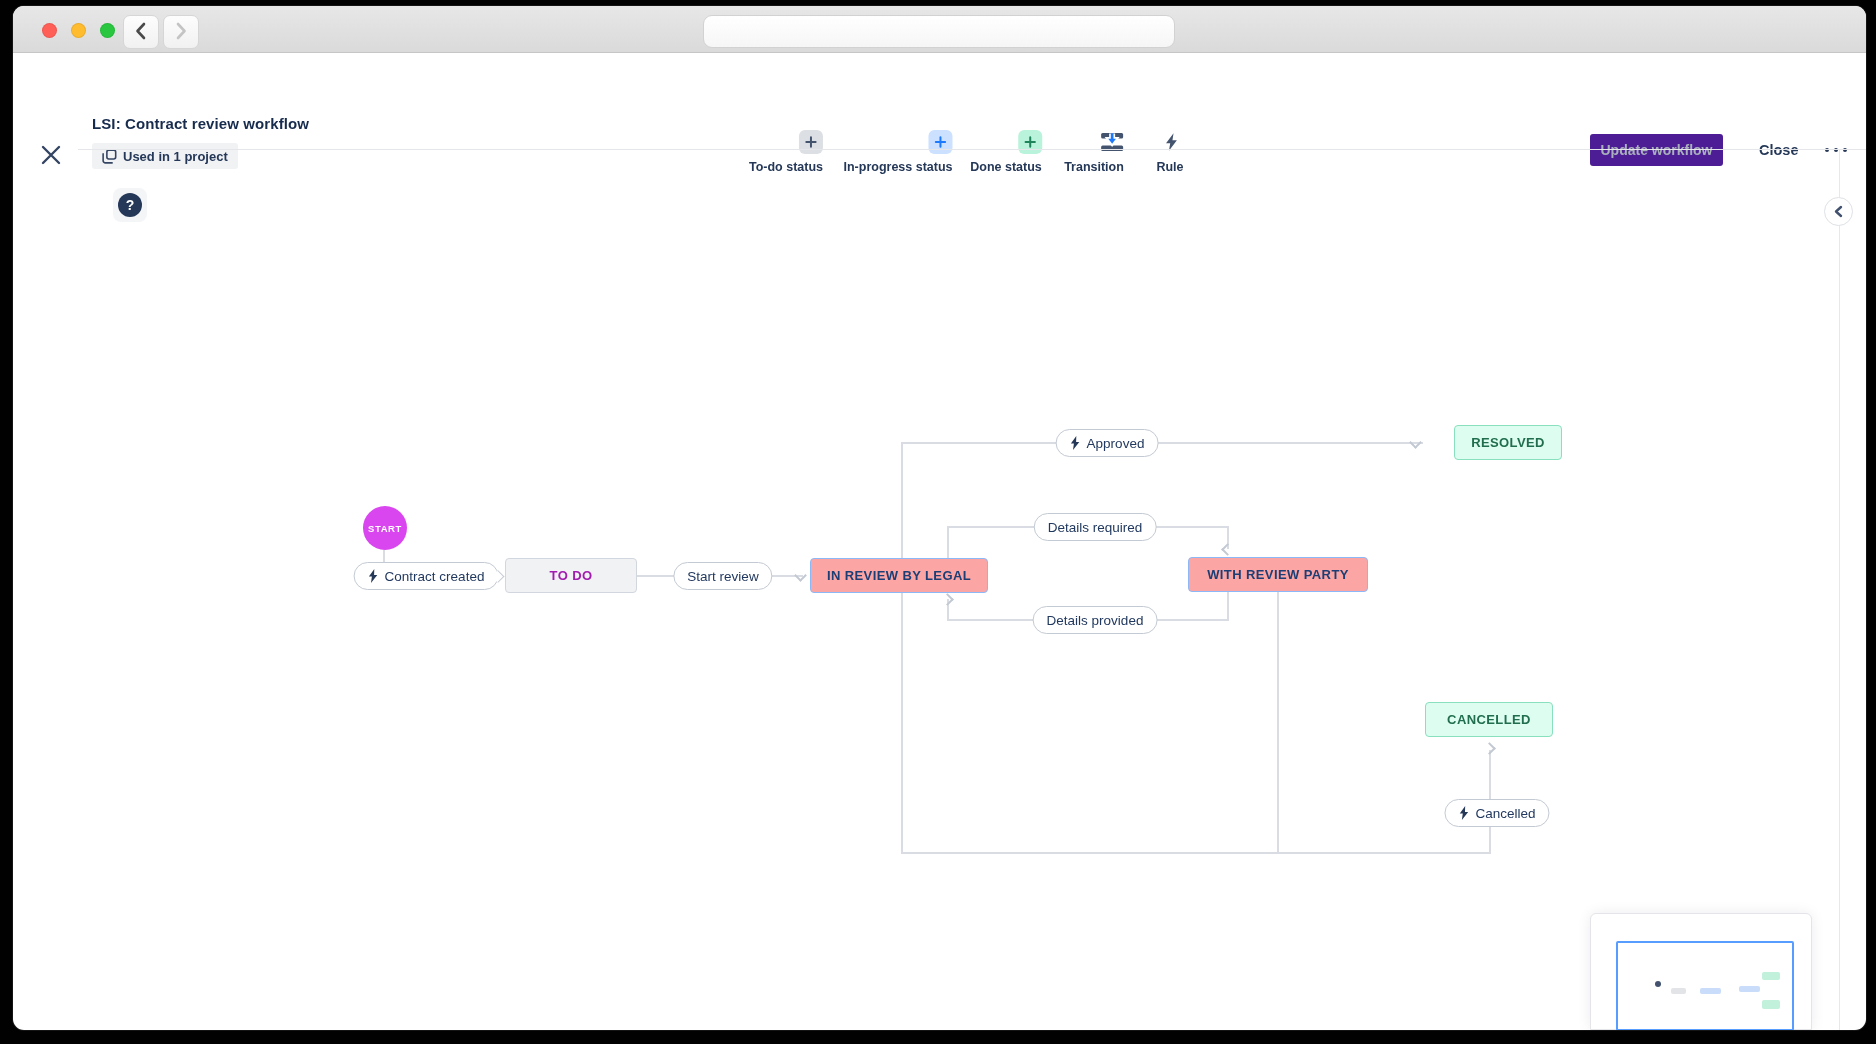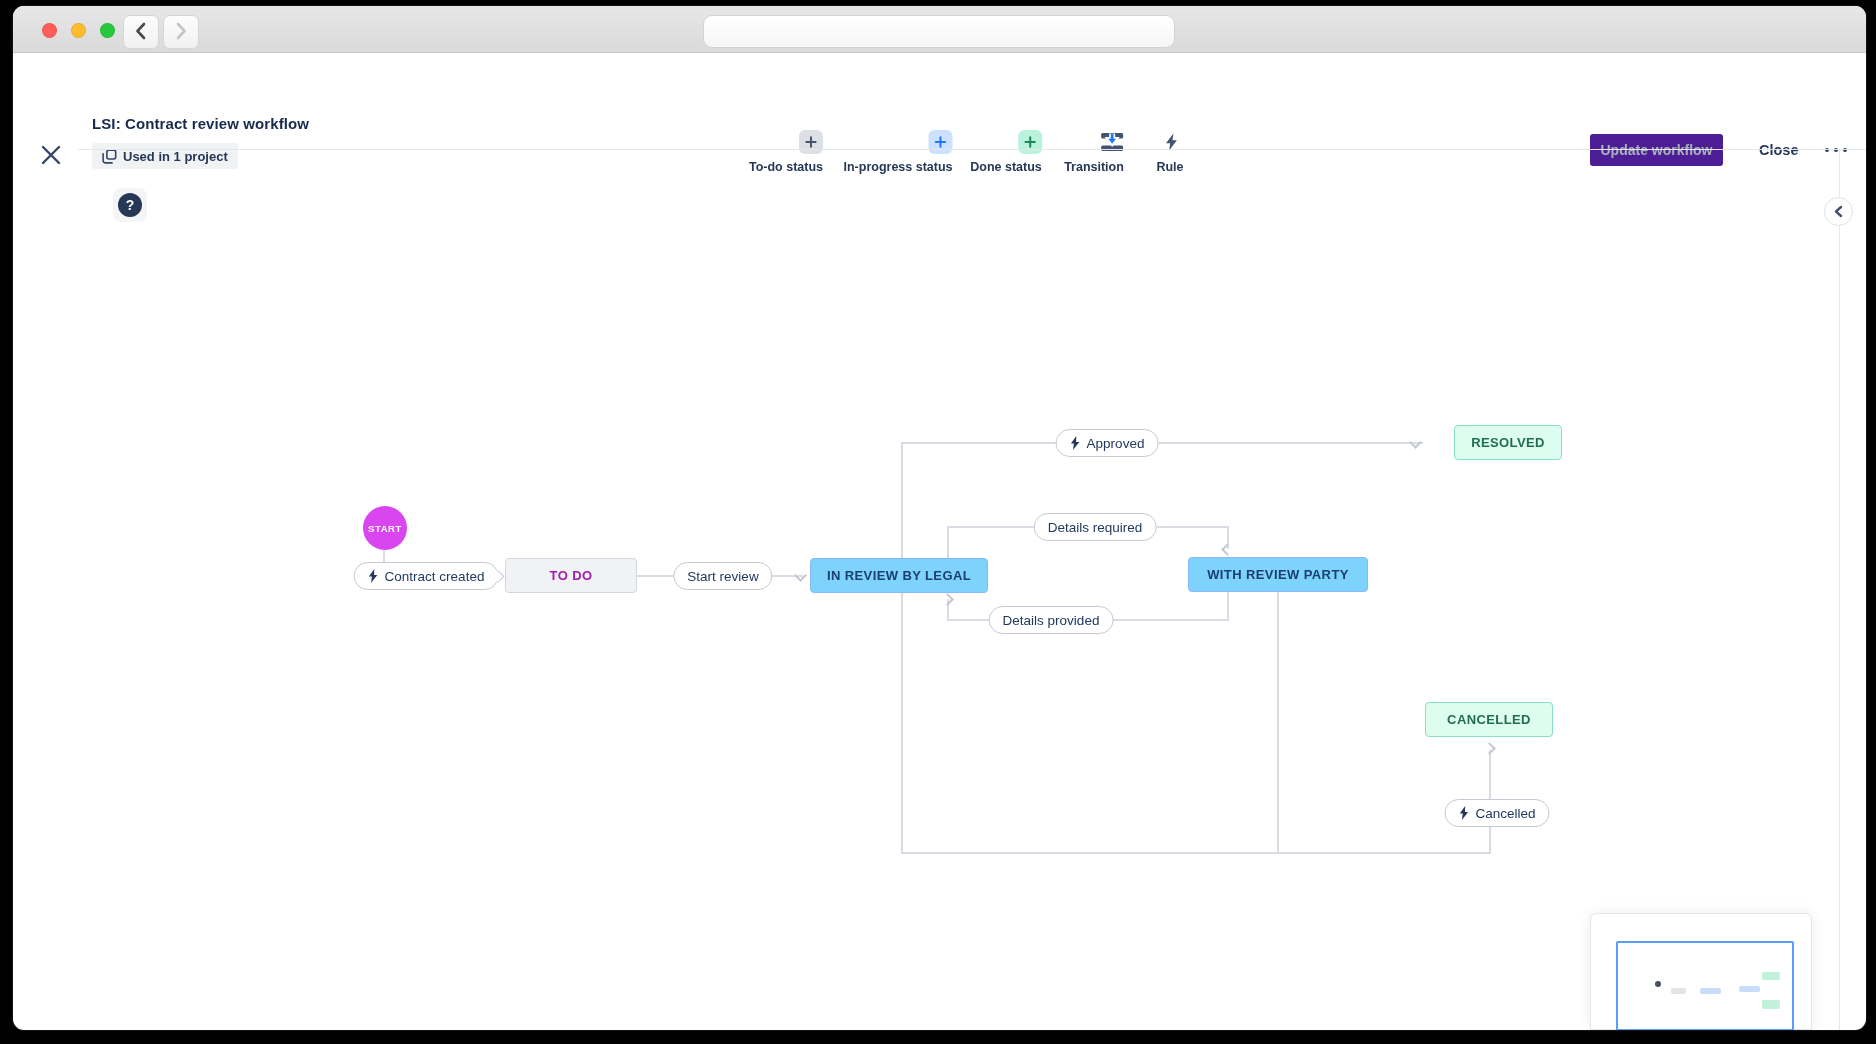--- a/index.html
+++ b/index.html
@@ -61,21 +61,21 @@
                   display:flex; align-items:center; justify-content:center; cursor:pointer; }
 
   
   .line { position:absolute; background:#D9DDE3; }
   .arrow { position:absolute; width:9px; height:9px; border-top:2px solid #C3C9D2;
            border-right:2px solid #C3C9D2; }
   .status { position:absolute; height:35px; border-radius:4px; display:flex; align-items:center;
             justify-content:center; font-size:13px; font-weight:bold; letter-spacing:.4px;
             cursor:pointer; z-index:3; border-width:1.5px; border-style:solid; }
   .status--gray  { background:#F1F2F4; border-color:#D2D6DE; color:#a21caf; }
-  .status--blue  { background:#7dd3fc; border-color:#8CB8F7; color:#1C3E75; }
+  .status--blue  { background:#fca5a5; border-color:#8CB8F7; color:#1C3E75; }
   .status--green { background:#DCFDF0; border-color:#89E0BE; color:#216E4E; }
   .start-node { position:absolute; left:350px; top:500px; width:44px; height:44px;
                 border-radius:50%; background:#d946ef; color:#fff; font-size:9.5px;
                 font-weight:bold; letter-spacing:.6px; display:flex; align-items:center;
                 justify-content:center; cursor:pointer; z-index:3; }
   .pill { position:absolute; transform:translate(-50%,-50%); height:28px; padding:4px 13px;
           background:#fff; border:1.5px solid #C4CAD3; border-radius:14px; display:inline-flex;
           align-items:center; gap:6px; font-size:13.5px; font-weight:500; color:#22395F;
           white-space:nowrap; cursor:pointer; z-index:4; }
   .pill-tip { position:absolute; right:-5px; top:9px; width:9px; height:9px;
@@ -256,21 +256,21 @@
             <path d="M6.2 0 L0.8 7.4 h3 L2.9 14 L9.2 6 h-3.2 z" fill="#253858"></path>
           </svg>
       </span>
       <span>Approved</span>
     </div>
 
     <div class="pill" style="left:1082px;top:521px;">
       <span>Details required</span>
     </div>
 
-    <div class="pill" style="left:1038px;top:614px;">
+    <div class="pill" style="left:1082px;top:614px;">
       <span>Details provided</span>
     </div>
 
     <div class="pill" style="left:1484px;top:807px;">
       <span style="display:flex;">
         <svg width="11" height="14" viewBox="0 0 10 14">
             <path d="M6.2 0 L0.8 7.4 h3 L2.9 14 L9.2 6 h-3.2 z" fill="#253858"></path>
           </svg>
       </span>
       <span>Cancelled</span>

